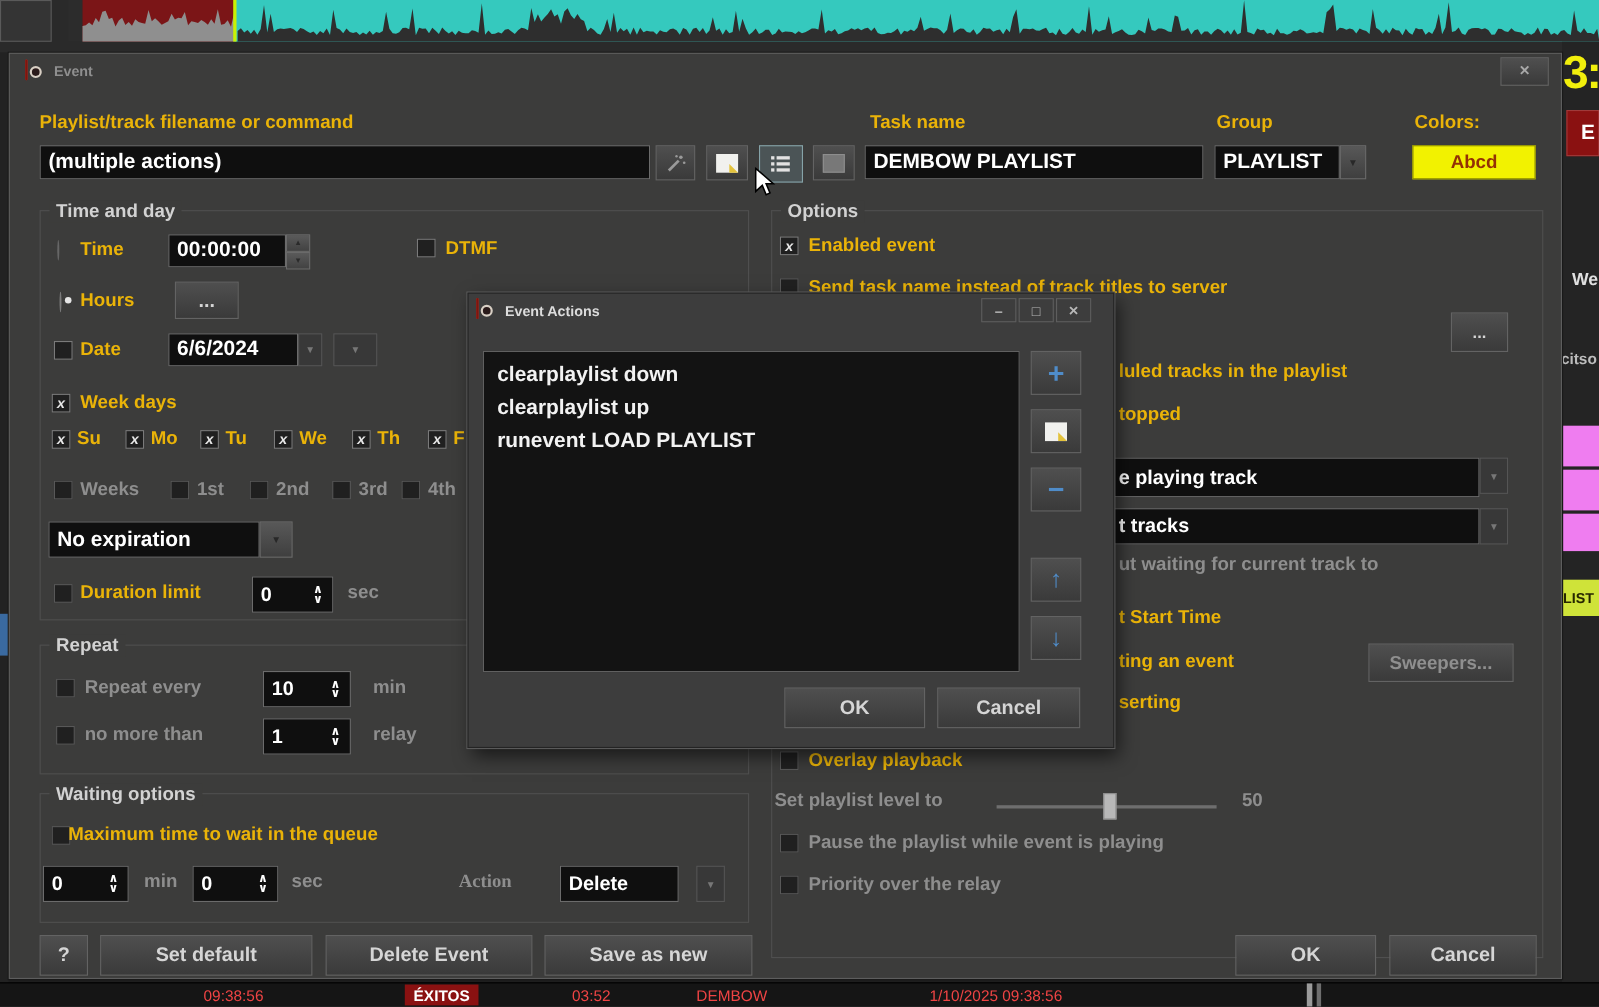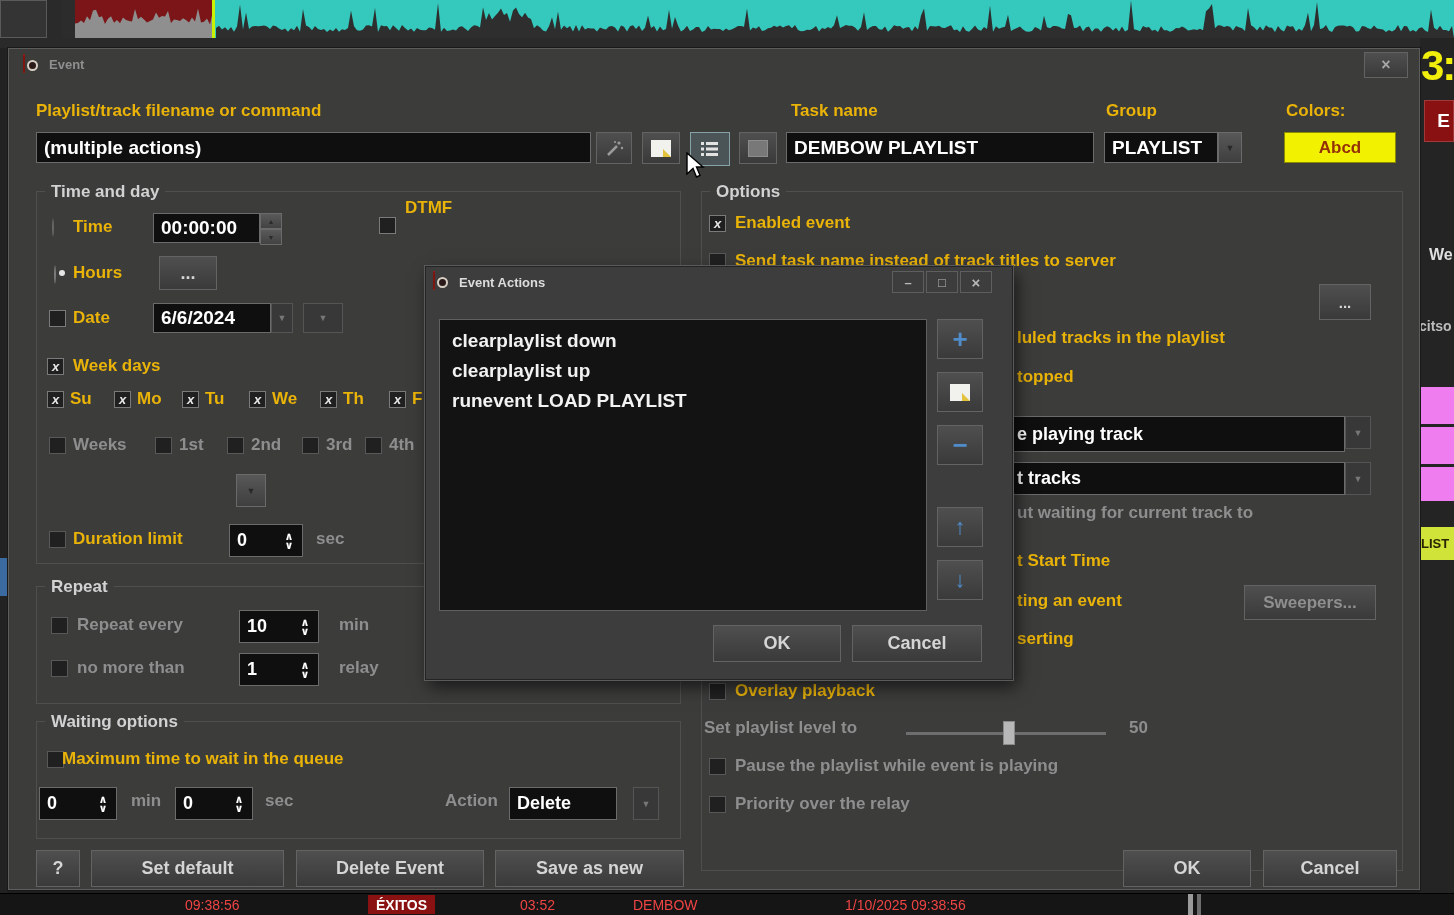--- a/index.html
+++ b/index.html
@@ -128,21 +128,21 @@
   </div>
   
   <span class="radio dark abs" style="left:41px;top:170px;"></span>
   <div class="abs lbl" style="left:64px;top:168px;">Time</div>
   <div class="inputbox abs" style="left:144px;top:164px;width:107px;height:30px;">00:00:00</div>
   <div class="spinbtns abs" style="left:251px;top:164px;">
     <span class="sb">▲</span>
     <span class="sb">▼</span>
   </div>
   <span class="chk abs" style="left:370px;top:168px;"></span>
-  <div class="abs lbl" style="left:396px;top:149px;">DTMF</div>
+  <div class="abs lbl" style="left:396px;top:167px;">DTMF</div>
   
   <span class="radio sel abs" style="left:41px;top:217px;"></span>
   <div class="abs lbl" style="left:64px;top:214px;">Hours</div>
   <div class="btn abs" style="left:150px;top:207px;width:58px;height:34px;">...</div>
   
   <span class="chk abs" style="left:40px;top:261px;"></span>
   <div class="abs lbl" style="left:64px;top:259px;">Date</div>
   <div class="inputbox abs" style="left:144px;top:254px;width:118px;height:30px;">6/6/2024</div>
   <div class="combo-arrow dis abs" style="left:262px;top:254px;width:22px;height:30px;">
     <span>▼</span>
@@ -185,20 +185,21 @@
   <div class="abs lbl dim" style="left:64px;top:386px;">Weeks</div>
   <span class="chk dis abs" style="left:146px;top:388px;"></span>
   <div class="abs lbl dim" style="left:170px;top:386px;">1st</div>
   <span class="chk dis abs" style="left:218px;top:388px;"></span>
   <div class="abs lbl dim" style="left:242px;top:386px;">2nd</div>
   <span class="chk dis abs" style="left:293px;top:388px;"></span>
   <div class="abs lbl dim" style="left:317px;top:386px;">3rd</div>
   <span class="chk dis abs" style="left:356px;top:388px;"></span>
   <div class="abs lbl dim" style="left:380px;top:386px;">4th</div>
   
+  <div class="inputbox abs" style="left:35px;top:425px;width:192px;height:33px;">No expiration</div>
   <div class="combo-arrow abs" style="left:227px;top:425px;width:30px;height:33px;">
     <span>▼</span>
   </div>
   
   <span class="chk dis abs" style="left:40px;top:482px;"></span>
   <div class="abs lbl" style="left:64px;top:480px;">Duration limit</div>
   <div class="inputbox abs" style="left:220px;top:475px;width:74px;height:33px;font-size:18px;">0</div>
   <div class="spin abs" style="left:270px;top:478px;width:20px;height:27px;">
     <span>∧</span>
     <span>∨</span>
@@ -237,21 +238,21 @@
     <span>∧</span>
     <span>∨</span>
   </div>
   <div class="abs lbl dim" style="left:122px;top:742px;">min</div>
   <div class="inputbox abs" style="left:166px;top:738px;width:78px;height:33px;font-size:18px;">0</div>
   <div class="spin abs" style="left:220px;top:741px;width:20px;height:27px;">
     <span>∧</span>
     <span>∨</span>
   </div>
   <div class="abs lbl dim" style="left:256px;top:742px;">sec</div>
-  <div class="abs lbl dim" style="left:436px;top:742px;">Action</div>
+  <div class="abs lbl dim" style="left:408px;top:742px;font-family:Liberation Serif, serif;">Action</div>
   <div class="inputbox abs" style="left:500px;top:738px;width:108px;height:33px;font-size:18px;">Delete</div>
   <div class="combo-arrow dis abs" style="left:624px;top:738px;width:26px;height:33px;">
     <span>▼</span>
   </div>
 
   
   <div class="grp abs" style="left:692px;top:142px;width:702px;height:680px;">
     <span class="grp-title">Options</span>
   </div>
   <span class="chk abs" style="left:700px;top:166px;">

